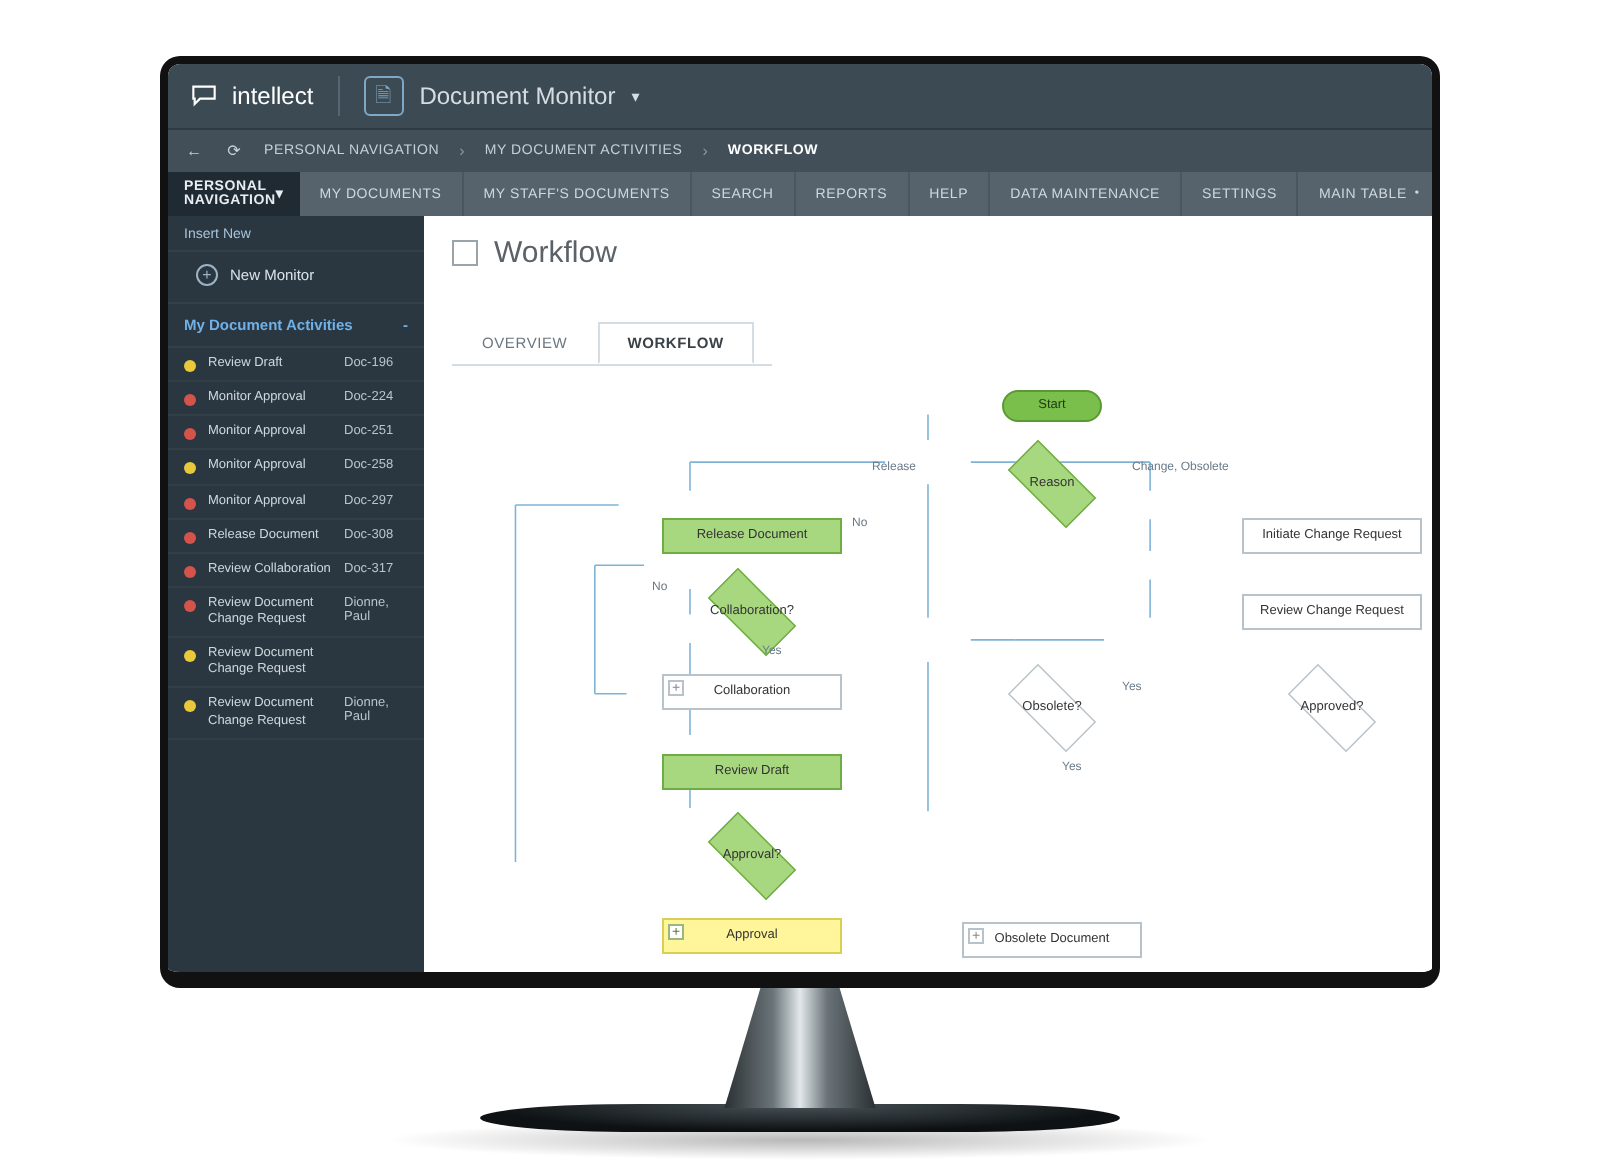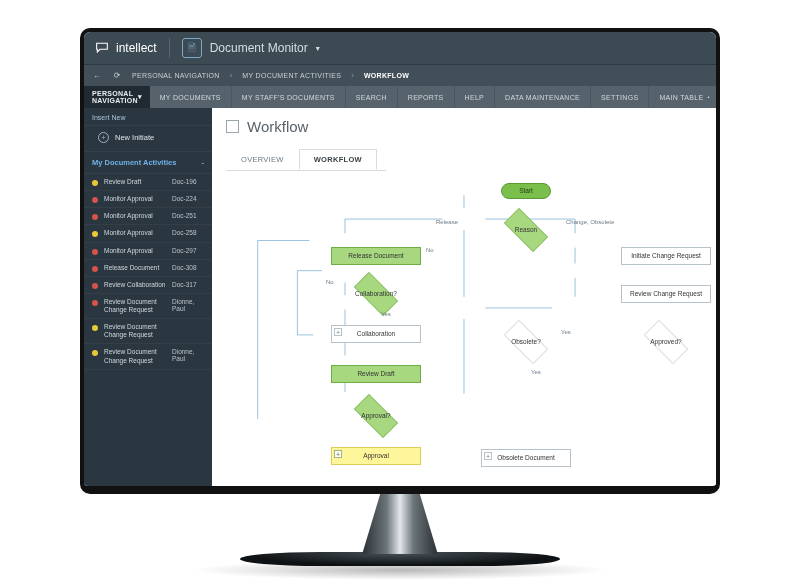--- a/index.html
+++ b/index.html
@@ -149,21 +149,21 @@
     padding: 10px 14px;
     position: relative;
     overflow: hidden;
   }
   .page-title {
     display:flex;align-items:center;gap:8px;
     font-size: 15px; color:#5a6268; font-weight:300;
   }
   .page-title .chk { width:13px;height:13px;border:1px solid #9aa4ab;}
   .subtabs {
-    display:flex; gap:0; margin-top:14px; border-bottom:1px solid #d6dde2; width:160px;
+    display:flex; gap:0; margin-top:26px; border-bottom:1px solid #d6dde2; width:160px;
   }
   .subtab {
     padding: 5px 14px; font-size:7.5px; color:#6b7780; letter-spacing:.3px;
     border:1px solid transparent; cursor:pointer;
   }
   .subtab.active {
     border:1px solid #d6dde2; border-bottom-color:#fff;
     background:#fff; font-weight:700; color:#3a4248;
   }
   
@@ -262,21 +262,21 @@
             <div class="tab dot">MAIN TABLE</div>
             <div class="tab active">PERSONAL NAVIGATION</div>
           </div>
       </div>
 
       <div class="body">
         <div class="sidebar">
           <div class="sb-section sb-insert">Insert New</div>
           <div class="sb-newdoc">
             <span class="plus">+</span>
-            <span>New Initiate</span>
+            <span>New Monitor</span>
           </div>
           <div class="sb-myact">
             <span>My Document Activities</span>
             <span>-</span>
           </div>
           <div class="sb-items" id="sb-items">
               <div class="sb-item">
                 <div class="dot" style="background: rgb(231, 201, 58);"></div>
                 <div class="lbl">Review Draft</div>
                 <div class="val">Doc-196</div>

